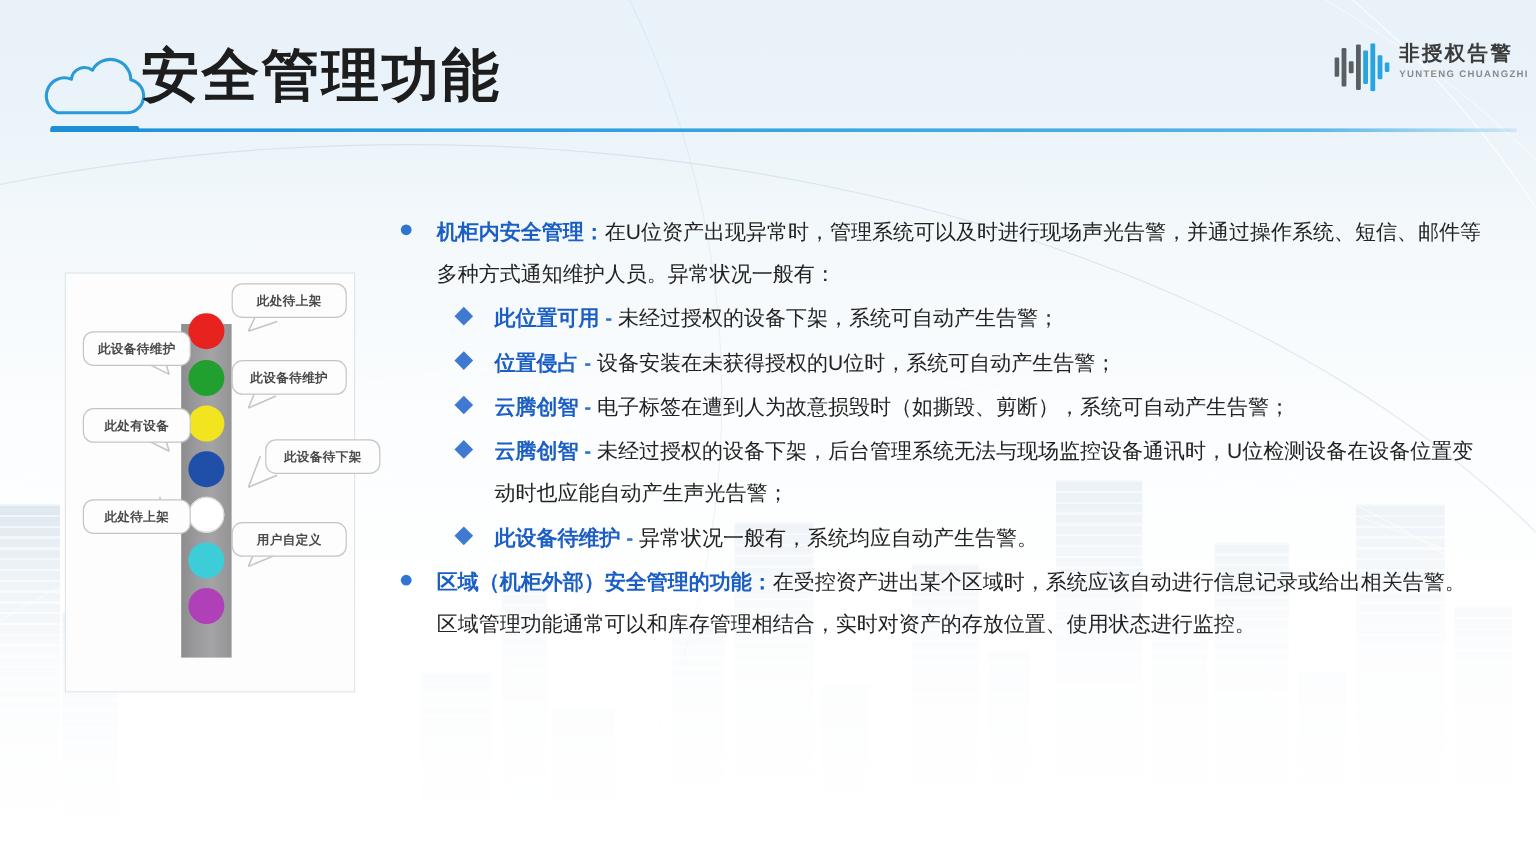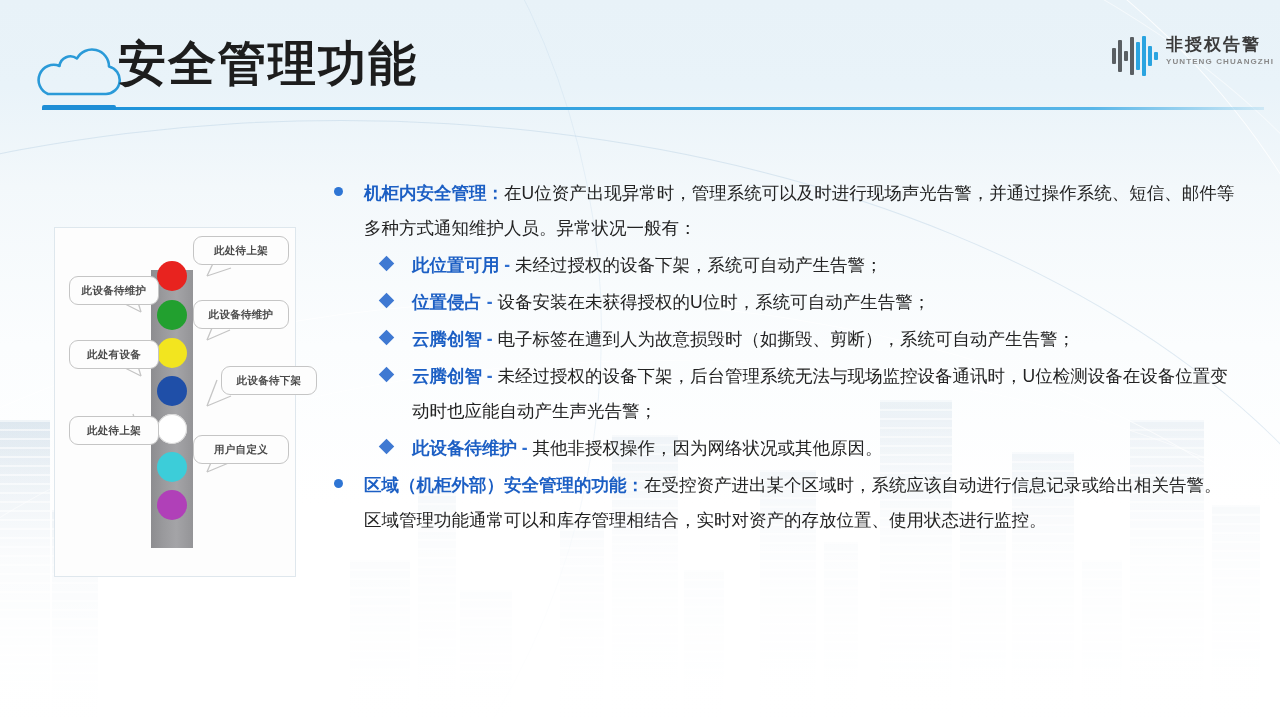--- a/index.html
+++ b/index.html
@@ -248,21 +248,21 @@
     <div class="lvl2">
       <span class="dia"></span>
       <div class="para">
         <span class="hl">云腾创智</span><span class="dash"> - </span><span>未经过授权的设备下架，后台管理系统无法与现场监控设备通讯时，U位检测设备在设备位置变动时也应能自动产生声光告警；</span>
       </div>
     </div>
 
     <div class="lvl2">
       <span class="dia"></span>
       <div class="para">
-        <span class="hl">此设备待维护</span><span class="dash"> - </span><span>其他非授权操作，因为网络状况或其他原因。</span>
+        <span class="hl">此设备待维护</span><span class="dash"> - </span><span>异常状况一般有，系统均应自动产生告警。</span>
       </div>
     </div>
 
     <div class="lvl1">
       <span class="dot"></span>
       <div class="para">
         <span class="hl">区域（机柜外部）安全管理的功能：</span><span>在受控资产进出某个区域时，系统应该自动进行信息记录或给出相关告警。区域管理功能通常可以和库存管理相结合，实时对资产的存放位置、使用状态进行监控。</span>
       </div>
     </div>
 

